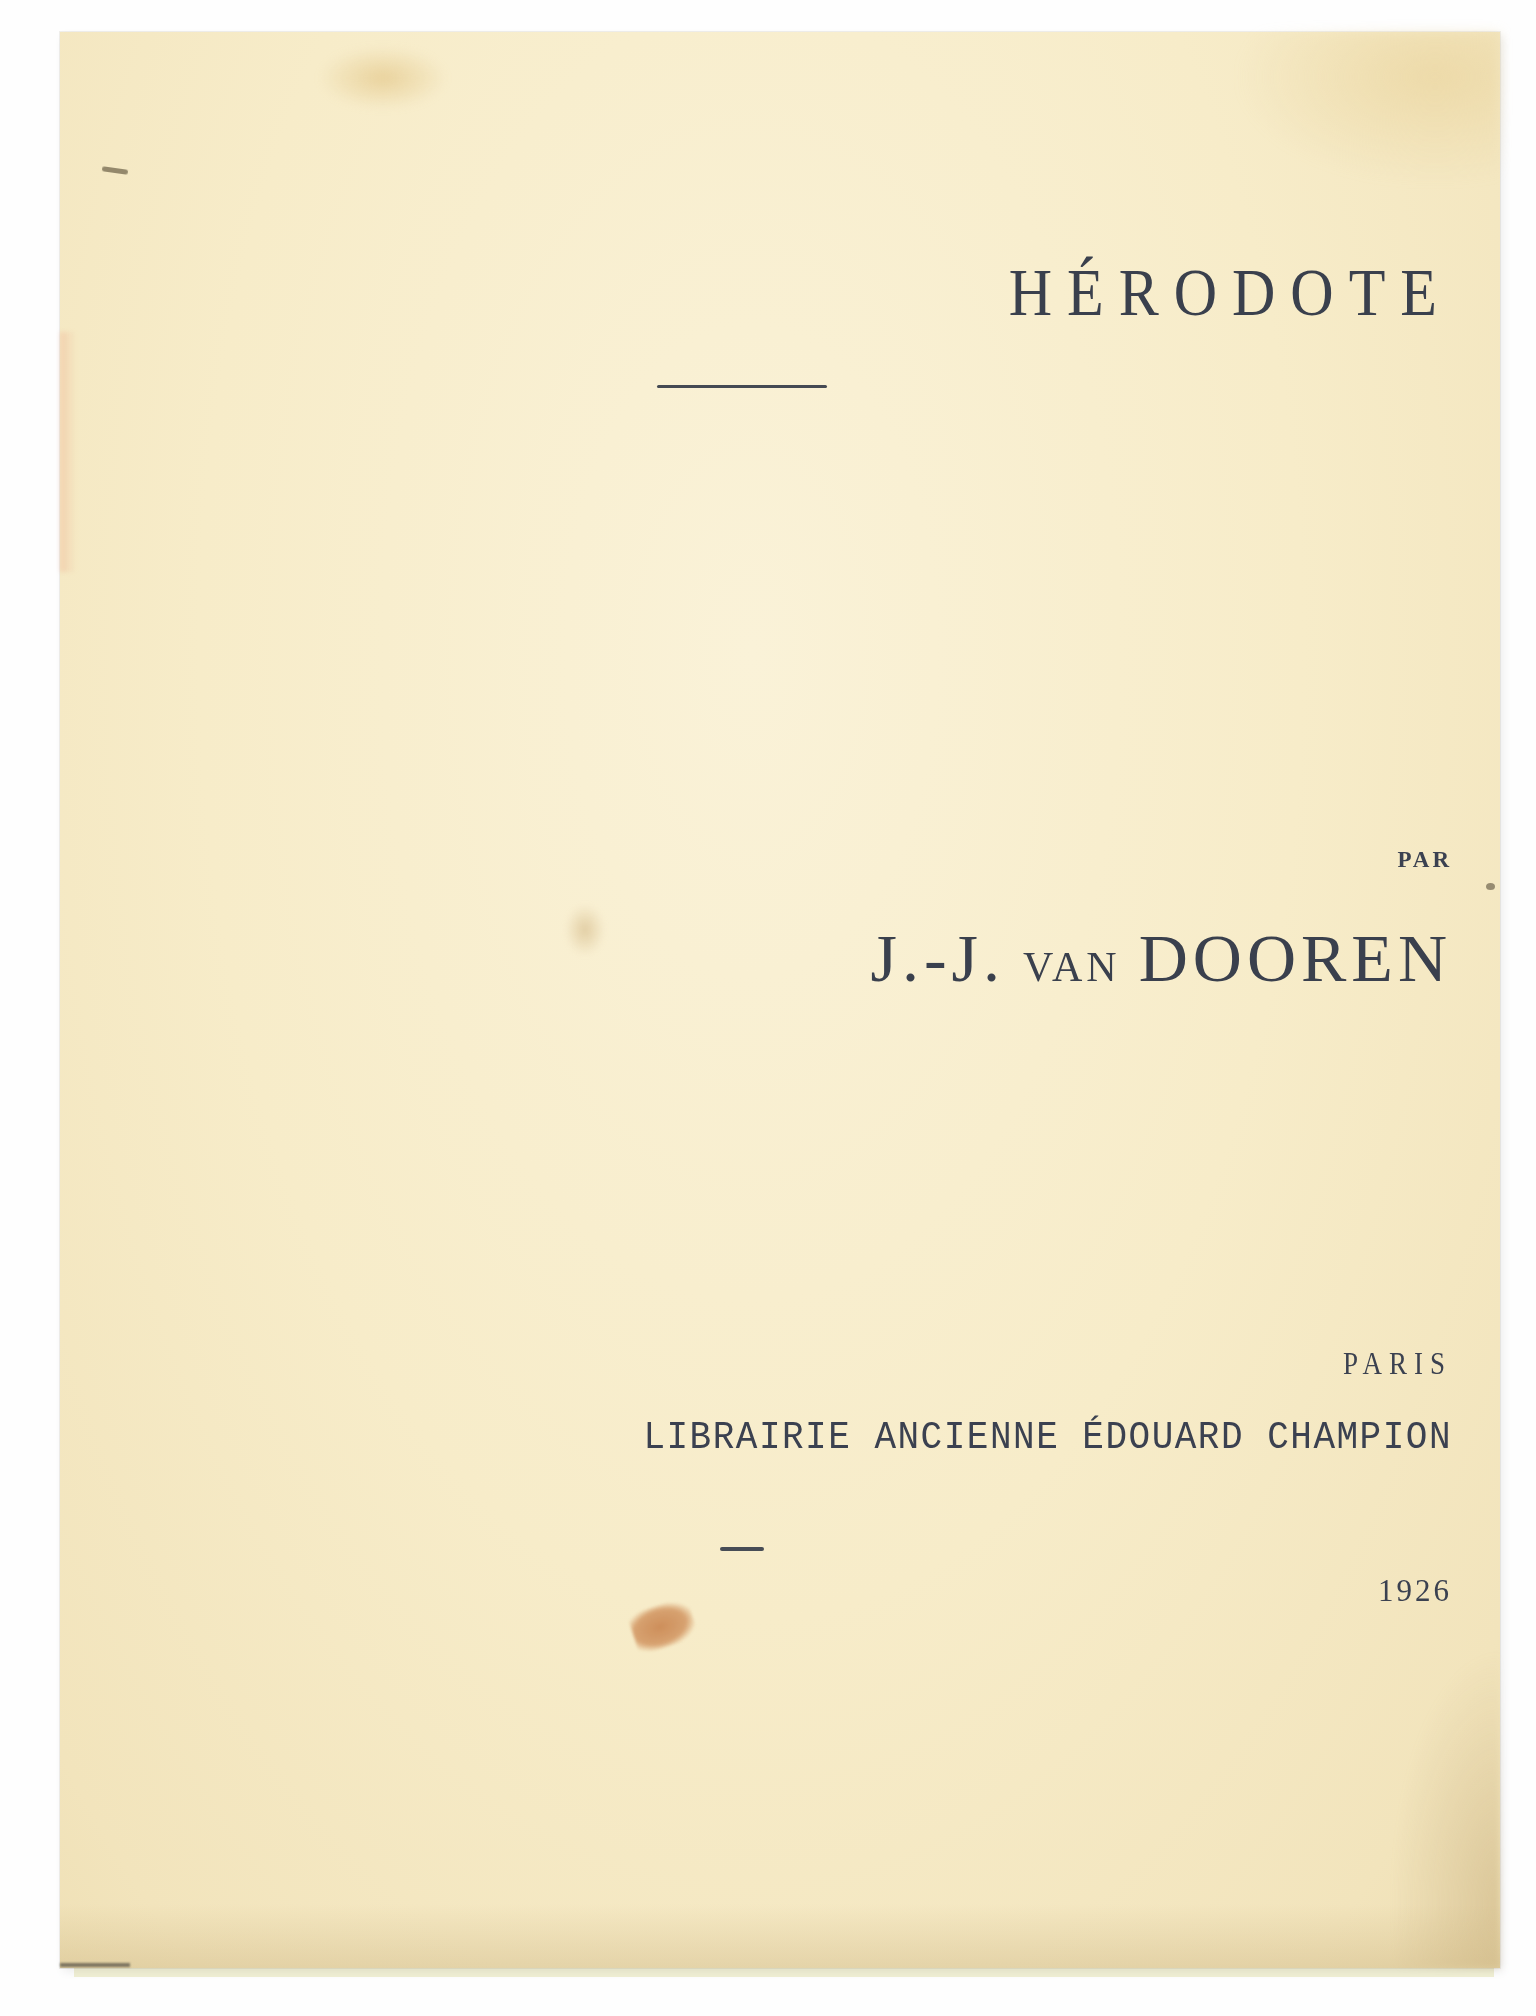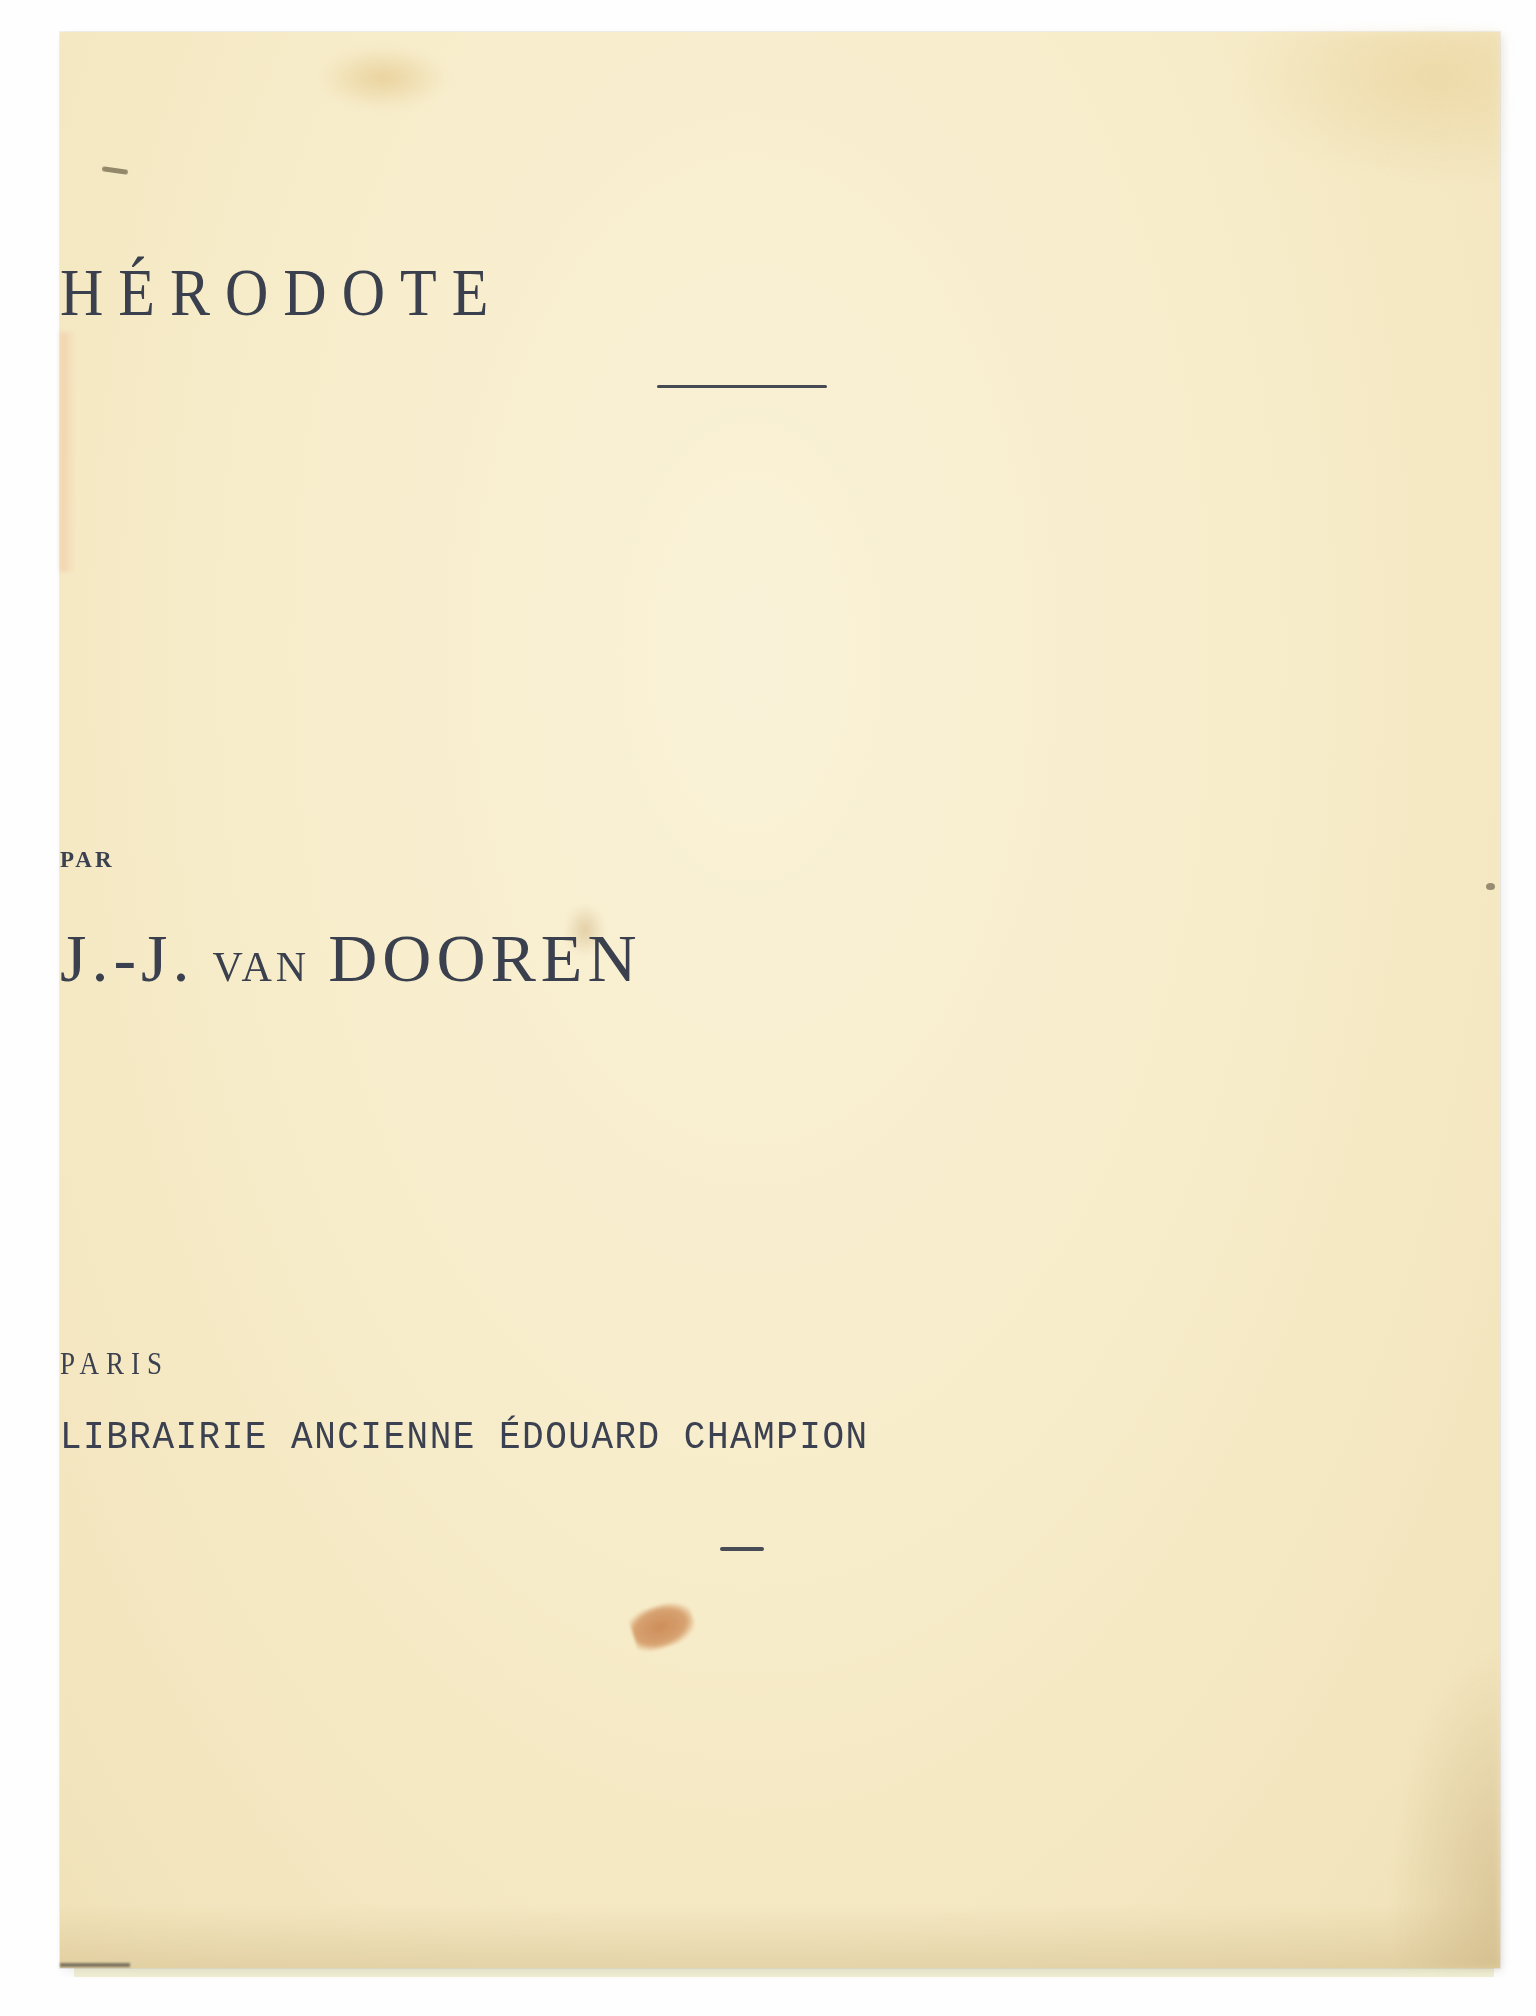--- a/index.html
+++ b/index.html
@@ -41,23 +41,24 @@
     position: absolute;
     left: 0;
     right: 76px;
     top: 0;
     bottom: 0;
     color: #3d4350;
   }
   .line {
     position: absolute;
     width: 100%;
-    text-align: left;
+    text-align: right;
     line-height: 1;
     white-space: nowrap;
+    padding-left: 28px;
   }
   .stretch {           
     display: inline-block;
     transform: scaleY(1.12);
     transform-origin: center top;
   }
 
   .author-header { top: 227px; font-size: 60px; letter-spacing: 15px; color: #3a404d; }
 
   .header-rule {
@@ -207,17 +208,18 @@
       <span class="stretch">PARIS</span>
     </div>
 
     <div class="line imprint-publisher">
       <span class="stretch">LIBRAIRIE ANCIENNE ÉDOUARD CHAMPION</span>
     </div>
 
 
     <div class="year-rule"></div>
 
+    <div class="line imprint-year">1926</div>
 
     <div class="artifact stain-bottom"></div>
 
   </div>
 </div>
 
 </body></html>

